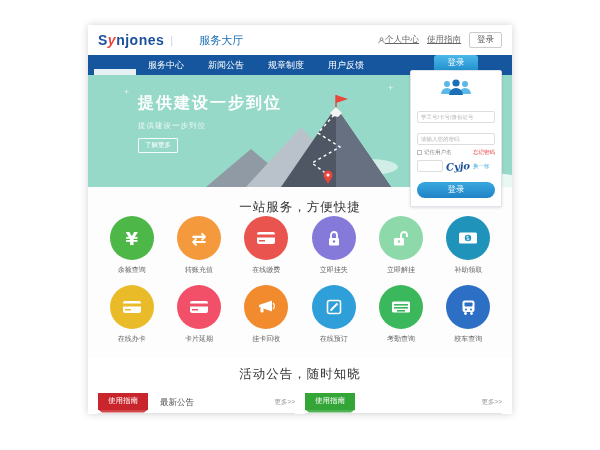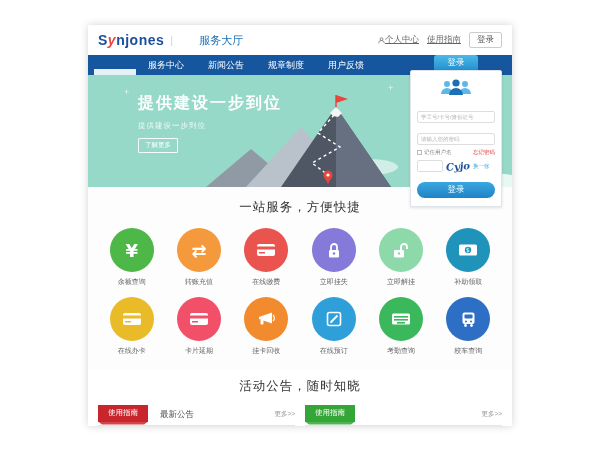--- a/index.html
+++ b/index.html
@@ -52,21 +52,21 @@
   .cap-row { display:flex; align-items:center; gap:3px; margin-bottom:6px; }
   .cap-input { width:26px !important; margin-bottom:0 !important; }
   .cap-text { font-size:10px; color:#1b4f9c; font-style:italic; font-weight:bold;
     font-family:"DejaVu Serif",serif; transform:rotate(-4deg); }
   .cap-refresh { font-size:5.5px; color:#2d9fd8; cursor:pointer; }
   .login-submit { width:100%; height:16px; border:none; border-radius:9px; color:#fff;
     font-size:8.5px; background:linear-gradient(#3aa7e0,#1f83c6); cursor:pointer; }
 
   
   .services { background:#fdfdfd; padding:12px 10px 14px; }
-  .sec-title { text-align:center; font-size:12.5px; color:#333; letter-spacing:1px; margin-bottom:12px; }
+  .sec-title { text-align:center; font-size:12.5px; color:#333; letter-spacing:1px; }
   .svc-grid { display:grid; grid-template-columns:repeat(6,1fr); row-gap:10px; }
   .svc { text-align:center; cursor:pointer; }
   .circle { width:44px; height:44px; border-radius:50%; margin:0 auto; background:var(--c);
     display:flex; align-items:center; justify-content:center; }
   .g { color:#fff; font-size:18px; font-weight:bold; font-family:"DejaVu Sans",sans-serif; }
   .svc-label { font-size:7px; color:#666; margin-top:5px; }
   .more-wrap { text-align:center; margin-top:12px; }
   .more-btn { background:#f25c28; color:#fff; border:none; border-radius:2px;
     font-size:7.5px; padding:4px 12px; cursor:pointer; }
 

